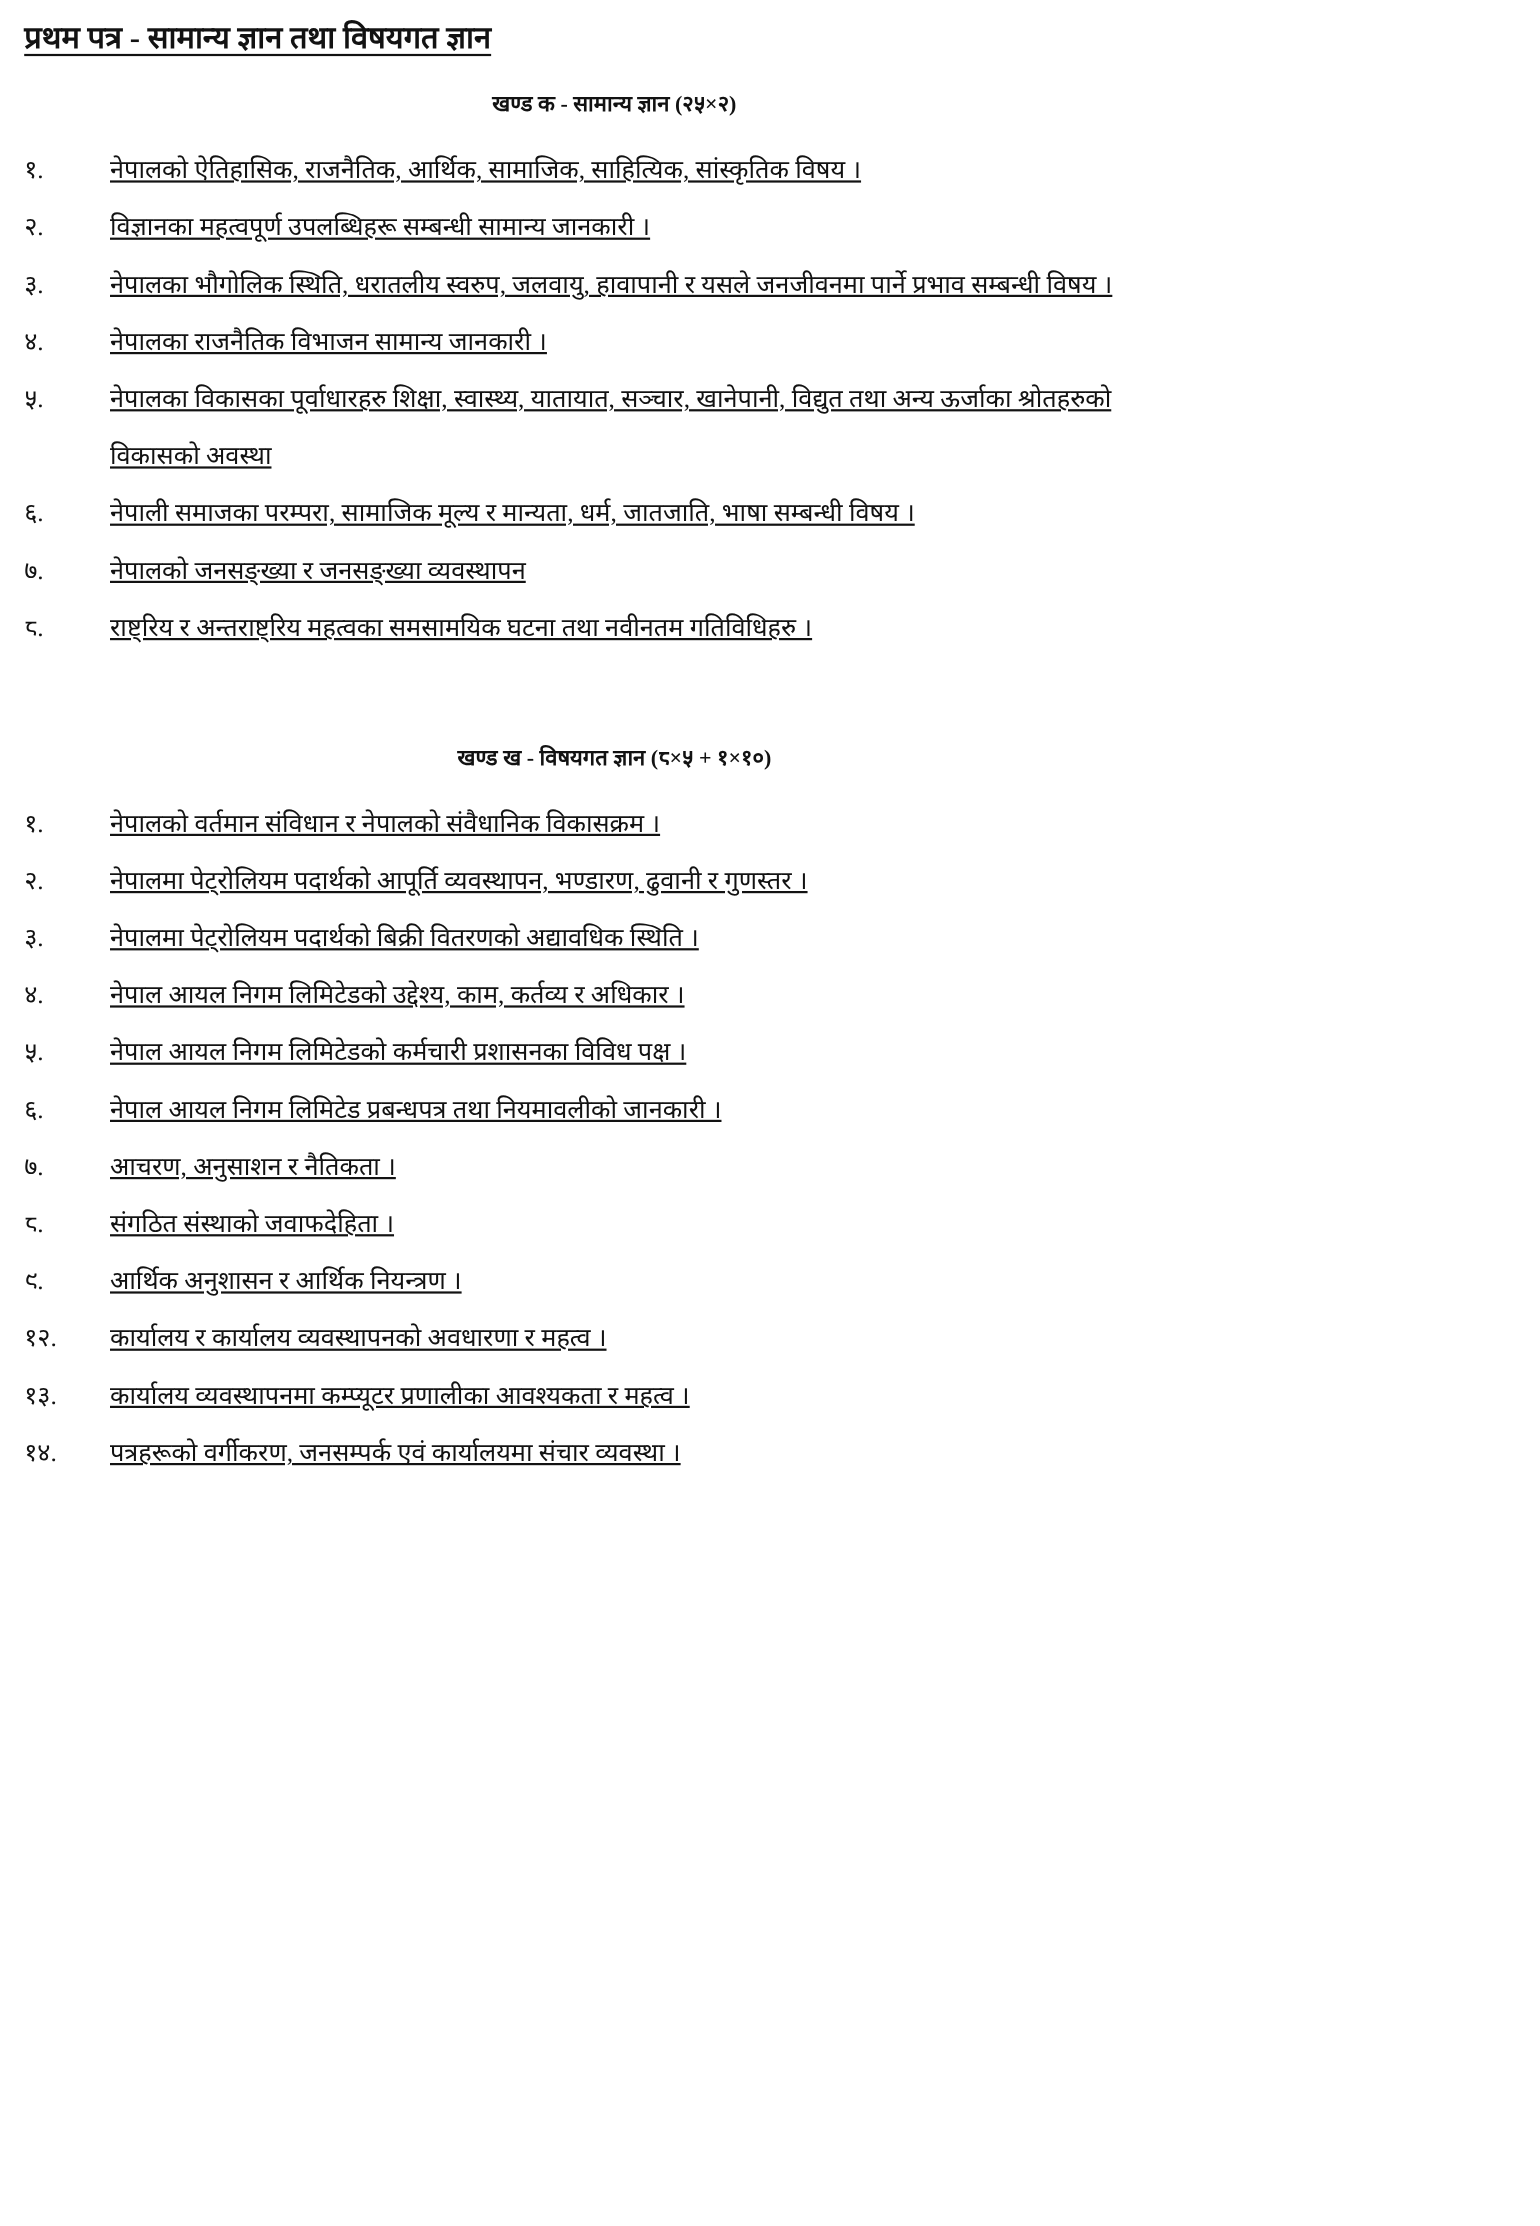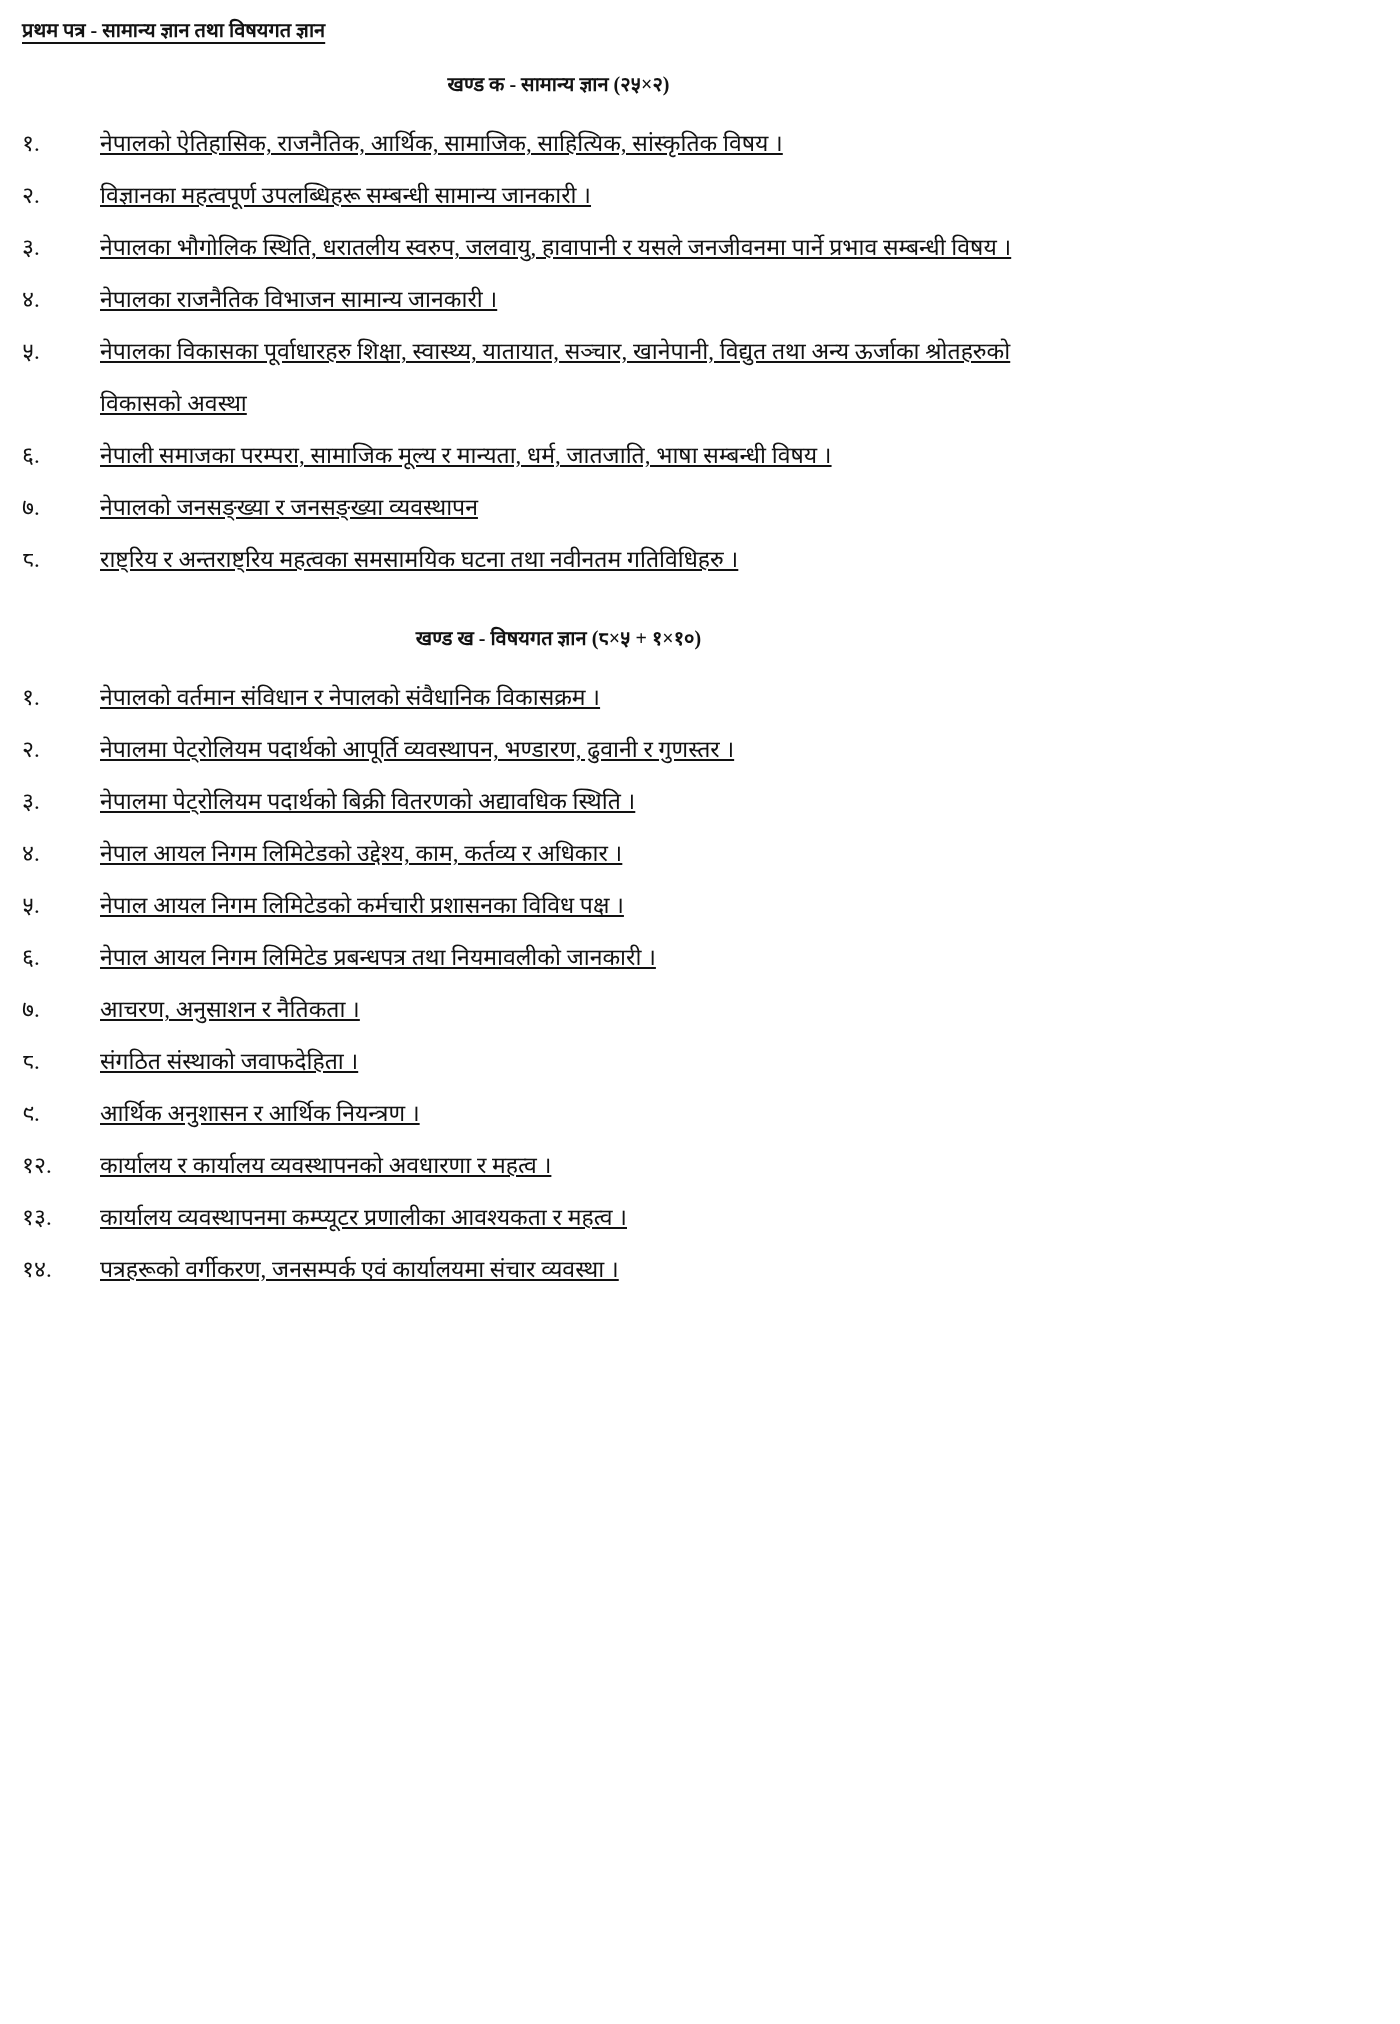--- a/index.html
+++ b/index.html
@@ -9,37 +9,37 @@
     min-height: 2024px;
     font-family: "Liberation Serif", "DejaVu Serif", serif;
     color: #121212;
     -webkit-font-smoothing: antialiased;
   }
   .page {
     width: 1095px;
     padding: 16px 0 60px 22px;
   }
   .doc-title {
-    font-size: 20px;
+    font-size: 28px;
     font-weight: 700;
     text-decoration: underline;
     text-underline-offset: 5px;
     text-decoration-thickness: 2px;
     margin-bottom: 10px;
     line-height: 1.4;
   }
   .section-heading {
     font-size: 20px;
     font-weight: 700;
     text-align: center;
     margin: 26px 0 20px 0;
     line-height: 1.4;
   }
   .section.second .section-heading {
-    margin-top: 38px;
+    margin-top: 78px;
   }
   .section-list {
     list-style: none;
   }
   .item {
     display: flex;
     align-items: flex-start;
     font-size: 23px;
     line-height: 52px;
   }

